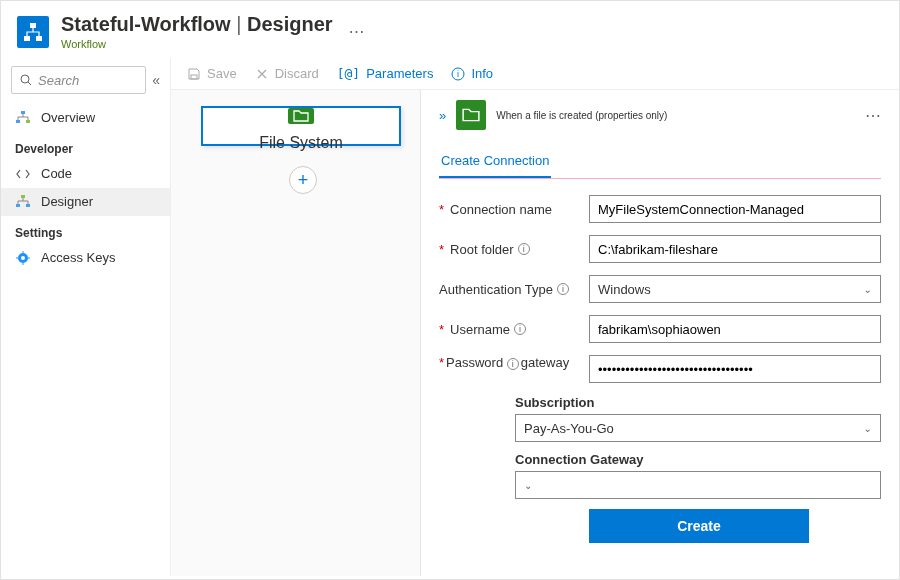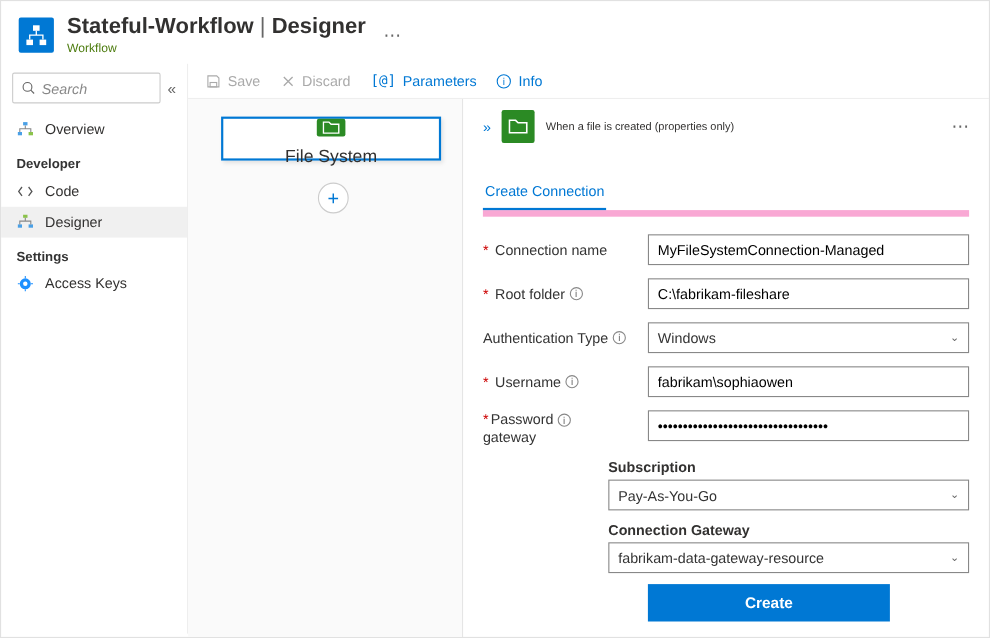--- a/index.html
+++ b/index.html
@@ -34,33 +34,33 @@
 .node-icon { width: 26px; height: 26px; background: #2b8a24; border-radius: 2px; display: flex; align-items: center; justify-content: center; }
 .plus-circle { position: absolute; top: 76px; left: 118px; width: 28px; height: 28px; border: 1px solid #ccc; border-radius: 50%; background: #fff; display: flex; align-items: center; justify-content: center; color: #0078d4; font-size: 18px; cursor: pointer; }
 
 .panel { flex: 1; padding: 10px 18px 18px 18px; overflow: auto; }
 .panel-head { display: flex; align-items: center; gap: 10px; padding-bottom: 10px; }
 .panel-expand { color: #0078d4; cursor: pointer; font-size: 13px; }
 .panel-icon { width: 30px; height: 30px; background: #2b8a24; border-radius: 2px; display: flex; align-items: center; justify-content: center; }
 .panel-title { font-size: 10px; flex: 1; }
 .panel-more { color: #666; cursor: pointer; }
 
-.tab-row { border-bottom: 6px solid #f9a8d4; margin: 20px 0 16px 0; }
+.tab-row { border-bottom: 1px solid #f9a8d4; margin: 7px 0 16px 0; }
 .tab { display: inline-block; padding: 6px 2px 8px 2px; font-size: 13px; color: #0078d4; border-bottom: 2px solid #0078d4; cursor: pointer; }
 
 .form-row { display: flex; align-items: center; margin-bottom: 12px; }
 .form-label { width: 150px; font-size: 13px; color: #333; display: flex; align-items: center; gap: 4px; }
 .req { color: #c00; margin-right: 2px; }
 .info-dot { width: 12px; height: 12px; border: 1px solid #888; border-radius: 50%; display: inline-flex; align-items: center; justify-content: center; font-size: 9px; color: #666; }
 .form-input { flex: 1; }
 .form-input input, .form-input select, .select-fake { width: 100%; height: 28px; border: 1px solid #888; padding: 12px 8px; font-size: 13px; background: #fff; }
 .select-fake { display: flex; align-items: center; justify-content: space-between; cursor: pointer; color: #333; }
 .chev { color: #666; font-size: 10px; }
 
-.sub-section { margin-left: 114px; margin-bottom: 10px; }
+.sub-section { margin-left: 76px; margin-bottom: 10px; }
 .sub-label { font-size: 13px; font-weight: 600; margin-bottom: 4px; }
 
 .create-btn { margin-left: 150px; width: 220px; height: 34px; background: #0078d4; color: #fff; border: none; font-size: 14px; font-weight: 600; cursor: pointer; }
 
 svg { display: block; }
 </style>
 </head>
 <body>
 
 <div class="header">
@@ -239,39 +239,38 @@
         <div class="form-row">
           <div class="form-label">
               <span class="req">*</span>
               <span>Username</span> 
               <span class="info-dot">i</span>
             </div>
           <div class="form-input"><input value="fabrikam\sophiaowen" style=""></div>
         </div>
 
         <div class="form-row" style="align-items:flex-start;">
-          <div class="form-label" style="flex-direction:column;align-items:flex-start;gap:2px;">
+          <div class="form-label" style="flex-direction:row;align-items:flex-start;gap:2px;">
             <div><span class="req">*</span><span>Password</span> <span class="info-dot">i</span></div>
             <div>gateway</div>
           </div>
           <div class="form-input"><input value="••••••••••••••••••••••••••••••••••" style=""></div>
         </div>
 
         <div class="sub-section">
           <div class="sub-label">Subscription</div>
           <div class="select-fake">
             <span>Pay-As-You-Go</span>
             <span class="chev">⌄</span>
           </div>
         </div>
 
         <div class="sub-section">
           <div class="sub-label">Connection Gateway</div>
           <div class="select-fake">
-            <span>fabrikam-data-gateway-resource</span>
             <span class="chev">⌄</span>
           </div>
         </div>
 
         <button class="create-btn">Create</button>
       </div>
     </div>
   </div>
 </div>
 

